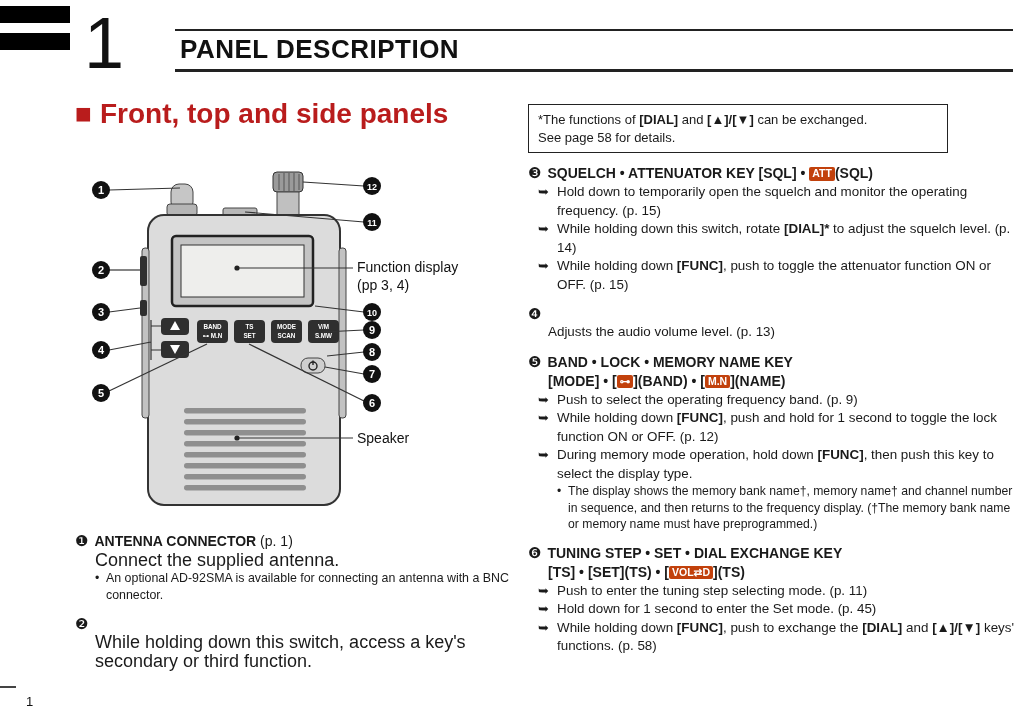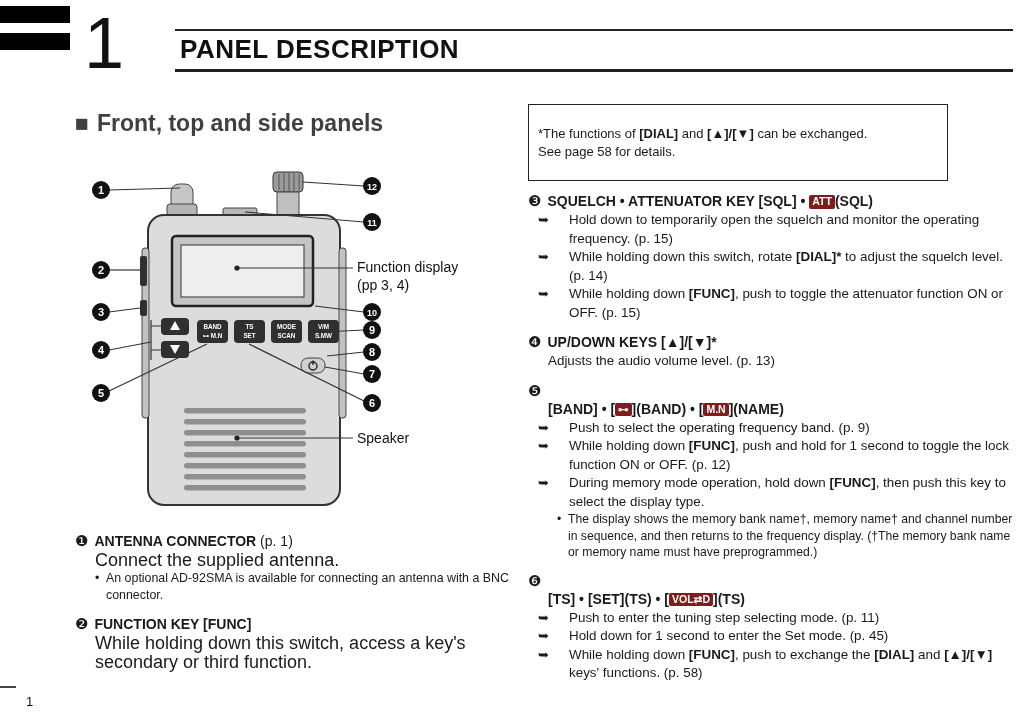--- a/index.html
+++ b/index.html
@@ -6,50 +6,50 @@
   body{
     width:1024px;height:724px;background:#ffffff;position:relative;
     font-family:"Liberation Sans",sans-serif;color:#1a1a1a;overflow:hidden;
   }
   .bar{position:absolute;left:0;width:70px;height:17px;background:#000;}
   .bar1{top:6px;} .bar2{top:33px;}
   .chapter-num{position:absolute;left:84px;top:2px;font-size:72px;font-weight:400;color:#111;}
   .rule-thin{position:absolute;left:175px;top:29px;width:838px;height:2px;background:#222;}
   .rule-thick{position:absolute;left:175px;top:69px;width:838px;height:3px;background:#222;}
   .page-title{position:absolute;left:180px;top:34px;font-size:26px;font-weight:700;letter-spacing:0.5px;color:#111;text-align:center;}
-  .section-title{position:absolute;left:75px;top:110px;font-size:23px;font-weight:700;color:#404040;}
+  .section-title{position:absolute;left:75px;top:98px;font-size:28px;font-weight:700;color:#b91c1c;}
   .section-title .sq{margin-right:8px;}
 
   .diagram{position:absolute;left:85px;top:160px;}
   svg text{font-family:"Liberation Sans",sans-serif;}
   .c-num{fill:#fff;font-weight:700;font-size:11px;}
   .c-num2{fill:#fff;font-weight:700;font-size:9px;}
   .lead{stroke:#333;stroke-width:1.2;fill:none;}
   .keytxt{fill:#fff;font-size:6.3px;font-weight:700;}
   .lbl{fill:#111;font-size:14px;}
 
   .left-items{position:absolute;left:75px;top:520px;width:462px;}
   .l-title{display:flex;gap:6px;font-size:14px;line-height:19px;margin-top:11px;align-items:baseline;}
   .l-body{padding-left:20px;font-size:18px;line-height:19px;}
   .l-sub{padding-left:20px;font-size:12.4px;line-height:16.5px;display:flex;}
   .b-bullet{flex:none;width:11px;}
 
   .right-col{position:absolute;left:528px;top:104px;width:487px;}
-  .note-box{border:1.5px solid #222;padding:20px 9px;font-size:13px;line-height:17.5px;width:400px;margin-bottom:0;}
+  .note-box{border:1.5px solid #222;padding:6px 9px;font-size:13px;line-height:17.5px;width:400px;margin-bottom:0;}
   .r-title{display:flex;gap:6px;font-weight:700;font-size:14px;line-height:19px;margin-top:10px;align-items:baseline;}
   .num-glyph{font-size:15px;font-weight:400;flex:none;}
   .r-sub{padding-left:20px;font-weight:700;font-size:14px;line-height:19px;}
   .b-row{display:flex;font-size:13.4px;line-height:18.5px;padding-left:10px;}
   .b-arrow{flex:none;width:19px;font-size:13px;}
-  .b-text{flex:1;margin-left:12px;}
+  .b-text{flex:1;}
   .plain{padding-left:20px;font-size:13.4px;line-height:18.5px;}
   .small-note{padding-left:29px;font-size:12.2px;line-height:16.5px;display:flex;}
 
   .seg-b{font-weight:700;}
-  .seg-badge{background:#7f1d1d;color:#fff;font-weight:700;font-size:10.5px;padding:0 3px;border-radius:2px;display:inline-block;line-height:13.5px;vertical-align:1px;}
+  .seg-badge{background:#c2410c;color:#fff;font-weight:700;font-size:10.5px;padding:0 3px;border-radius:2px;display:inline-block;line-height:13.5px;vertical-align:1px;}
 
   .footer-dash{position:absolute;left:0;top:686px;width:16px;height:2px;background:#444;}
   .footer-page{position:absolute;left:26px;top:694px;font-size:13px;color:#111;}
 </style>
 </head>
 <body>
 
 <div class="page">
 
   <div class="bar bar1"></div>
@@ -216,21 +216,20 @@
       </div>
       <div class="l-body"><span>Connect the supplied antenna.</span></div>
       <div class="l-sub">
         <span class="b-bullet">•</span>
         <span><span>An optional AD-92SMA is available for connecting an antenna with a BNC connector.</span></span>
       </div>
     </div>
     <div class="l-item">
       <div class="l-title">
         <span class="num-glyph">❷</span>
-        <span><span class="seg-b">FUNCTION KEY [FUNC]</span></span>
       </div>
       <div class="l-body"><span>While holding down this switch, access a key's secondary or third function.</span></div>
     </div>
   </div>
 
   <div class="right-col">
     <div class="note-box">
       <div class="note-line"><span>*The functions of </span><span class="seg-b">[DIAL]</span><span> and </span><span class="seg-b">[▲]/[▼]</span><span> can be exchanged.</span></div>
       <div class="note-line">See page 58 for details.</div>
     </div>
@@ -250,30 +249,30 @@
         </div>
       <div class="b-row">
           <span class="b-arrow">➥</span>
           <span class="b-text"><span>While holding down </span><span class="seg-b">[FUNC]</span><span>, push to toggle the attenuator function ON or OFF. (p. 15)</span></span>
         </div>
     </div>
 
     <div class="r-item">
       <div class="r-title">
         <span class="num-glyph">❹</span>
-        <span><span class="seg-b">UP/DOWN KEYS [▲]/[▼]*</span></span>
       </div>
       <div class="plain"><span>Adjusts the audio volume level. (p. 13)</span></div>
     </div>
 
     <div class="r-item">
       <div class="r-title">
         <span class="num-glyph">❺</span>
-      </div>
-      <div class="r-sub"><span class="seg-b">[BAND]</span><span class="seg-b"> • [</span><span class="seg-badge">⊶</span><span class="seg-b">](BAND) • [</span><span class="seg-badge">M.N</span><span class="seg-b">](NAME)</span></div>
+        <span><span class="seg-b">BAND • LOCK • MEMORY NAME KEY</span></span>
+      </div>
+      <div class="r-sub"><span class="seg-b">[MODE]</span><span class="seg-b"> • [</span><span class="seg-badge">⊶</span><span class="seg-b">](BAND) • [</span><span class="seg-badge">M.N</span><span class="seg-b">](NAME)</span></div>
       <div class="b-row">
           <span class="b-arrow">➥</span>
           <span class="b-text"><span>Push to select the operating frequency band. (p. 9)</span></span>
         </div>
       <div class="b-row">
           <span class="b-arrow">➥</span>
           <span class="b-text"><span>While holding down </span><span class="seg-b">[FUNC]</span><span>, push and hold for 1 second to toggle the lock function ON or OFF. (p. 12)</span></span>
         </div>
       <div class="b-row">
           <span class="b-arrow">➥</span>
@@ -281,20 +280,21 @@
         </div>
       <div class="small-note">
         <span class="b-bullet">•</span>
         <span><span>The display shows the memory bank name†, memory name† and channel number in sequence, and then returns to the frequency display. (†The memory bank name or memory name must have preprogrammed.)</span></span>
       </div>
     </div>
 
     <div class="r-item">
       <div class="r-title">
         <span class="num-glyph">❻</span>
+        <span><span class="seg-b">TUNING STEP • SET • DIAL EXCHANGE KEY</span></span>
       </div>
       <div class="r-sub"><span class="seg-b">[TS]</span><span class="seg-b"> • </span><span class="seg-b">[SET]</span><span class="seg-b">(TS) • [</span><span class="seg-badge">VOL⇄D</span><span class="seg-b">](TS)</span></div>
       <div class="b-row">
           <span class="b-arrow">➥</span>
           <span class="b-text"><span>Push to enter the tuning step selecting mode. (p. 11)</span></span>
         </div>
       <div class="b-row">
           <span class="b-arrow">➥</span>
           <span class="b-text"><span>Hold down for 1 second to enter the Set mode. (p. 45)</span></span>
         </div>

